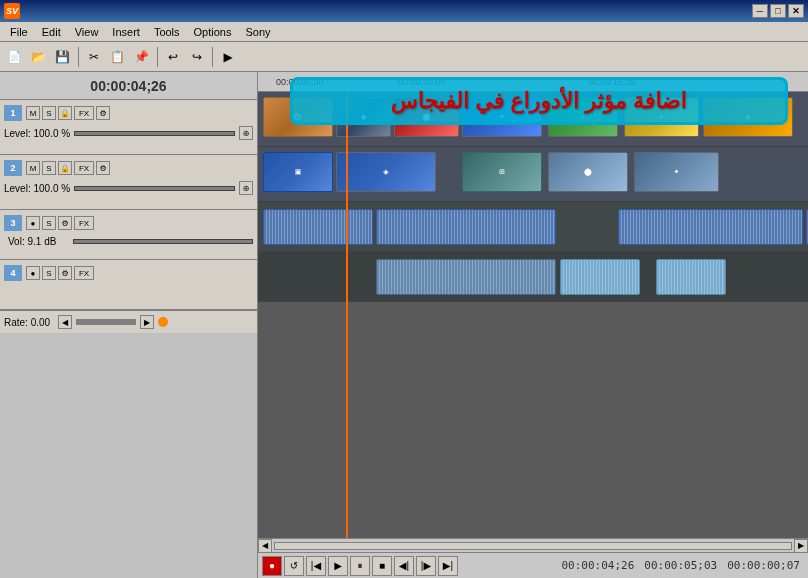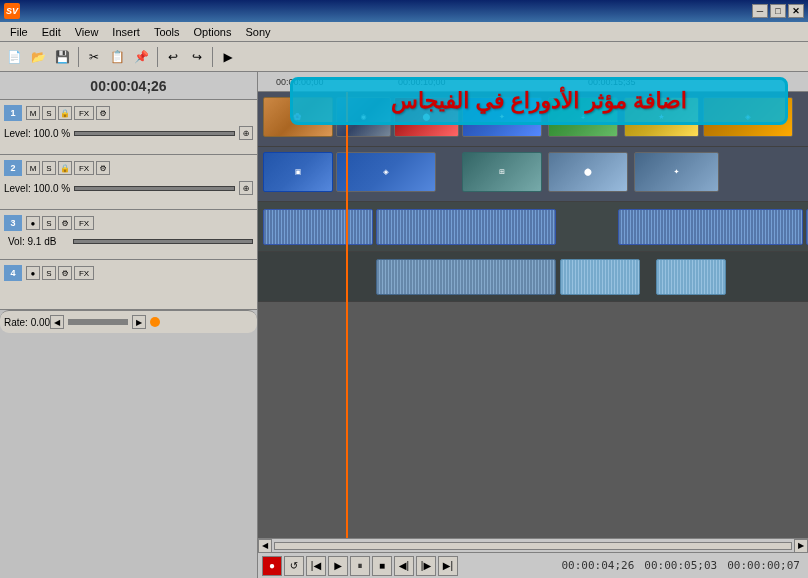--- a/index.html
+++ b/index.html
@@ -311,21 +311,21 @@
         <div class="track-number" style="background:#6699cc">4</div>
         <div class="track-controls">
           <div class="track-ctrl-btn">●</div>
           <div class="track-ctrl-btn">S</div>
           <div class="track-ctrl-btn">⚙</div>
           <div class="track-ctrl-btn" style="width:20px">FX</div>
         </div>
       </div>
     </div>
 
-    <div style="padding:4px;font-size:10px;background:#d4d0c8;border-top:1px solid #808080;display:flex;align-items:center;border-radius:9px;">
+    <div style="padding:4px;font-size:10px;background:#d4d0c8;border-top:1px solid #808080;display:flex;align-items:center;gap:8px;">
       <span>Rate: 0.00</span>
       <div style="display:flex;align-items:center;gap:4px;">
         <div style="width:14px;height:14px;background:#d4d0c8;border:1px solid #808080;display:flex;align-items:center;justify-content:center;font-size:8px;cursor:pointer;">◀</div>
         <div style="width:60px;height:6px;background:#808080;"></div>
         <div style="width:14px;height:14px;background:#d4d0c8;border:1px solid #808080;display:flex;align-items:center;justify-content:center;font-size:8px;cursor:pointer;">▶</div>
         <div style="width:10px;height:10px;background:#ff8800;border-radius:50%;cursor:pointer;"></div>
       </div>
     </div>
   </div>
 

